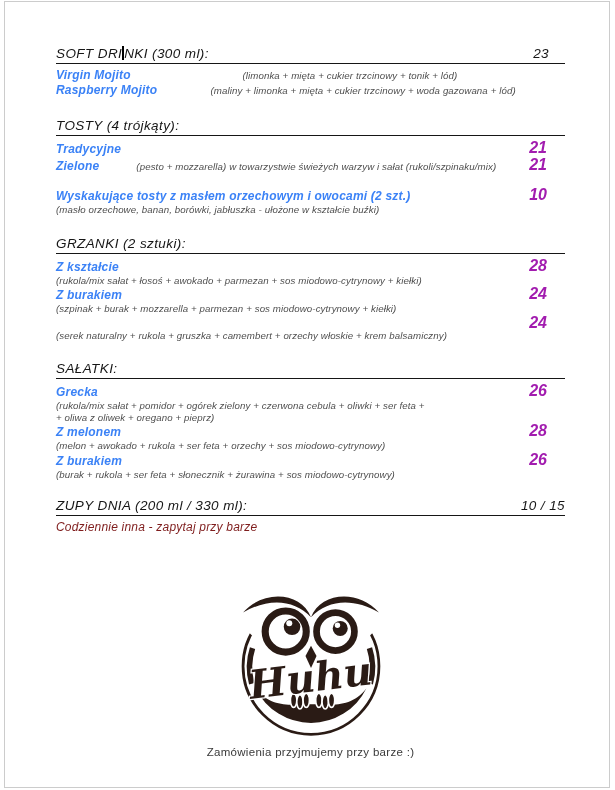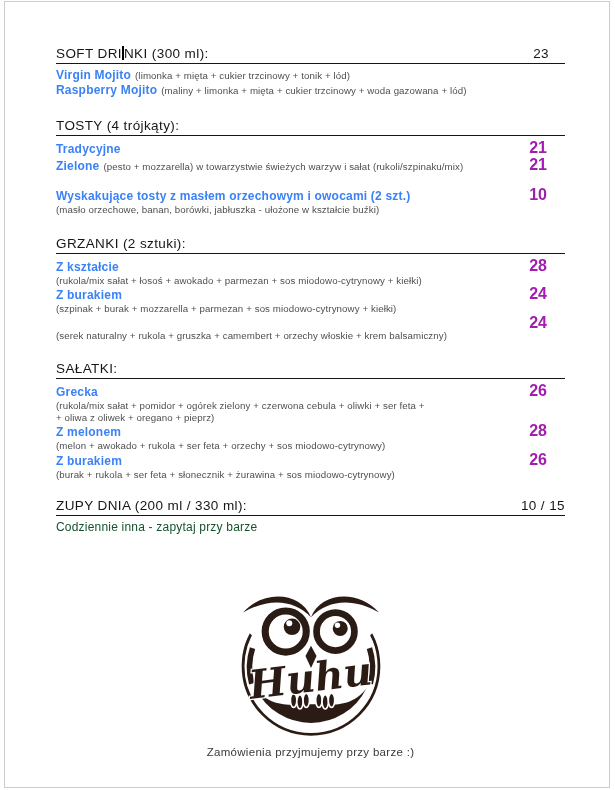--- a/index.html
+++ b/index.html
@@ -1,37 +1,37 @@
 <!DOCTYPE html>
 <html><head>
 <meta charset="utf-8">
 <style>
   html,body{margin:0;padding:0;background:#ffffff;}
   body{font-family:"Liberation Sans","DejaVu Sans",sans-serif;-webkit-font-smoothing:antialiased;}
   .page{position:relative;width:615px;height:790px;background:#fff;overflow:hidden;}
   .page-frame{position:absolute;left:4px;top:1px;right:5px;bottom:2px;border:1px solid #cccccc;pointer-events:none;}
   .content{position:absolute;left:56px;right:50px;top:46px;}
 
-  .menu-section{margin-bottom:20px;}
+  .menu-section{margin-bottom:20px;font-style:italic;}
   .menu-section.m18{margin-bottom:18px;}
   .menu-section.m0{margin-bottom:16px;}
 
   .sec-head{display:flex;justify-content:space-between;align-items:baseline;
             border-bottom:1.6px solid #161616;padding-bottom:1px;margin-bottom:4px;
             font-size:13.5px;letter-spacing:.4px;color:#161616;line-height:16px;}
   .sec-title{white-space:nowrap;}
   .sec-price{white-space:nowrap;}
   .sec-price.inset{padding-right:16px;}
 
   .row{display:flex;align-items:baseline;line-height:15px;}
   .name{font-weight:bold;font-size:12px;color:#3b82f6;letter-spacing:.2px;white-space:nowrap;}
-  .desc-inline{font-size:9.7px;color:#4e4e4e;margin-left:4px;letter-spacing:.1px;flex:1;white-space:nowrap;overflow:hidden;}
+  .desc-inline{font-size:9.7px;color:#4e4e4e;margin-left:4px;letter-spacing:.1px;flex:1;white-space:nowrap;overflow:hidden;text-align:center;}
   .price{font-size:16px;color:#a21caf;font-weight:bold;margin-left:auto;padding-right:18px;white-space:nowrap;}
   .desc-line{font-size:9.7px;color:#4e4e4e;line-height:11.5px;letter-spacing:.1px;}
-  .note{font-size:12px;color:#14532d;line-height:15px;letter-spacing:.2px;}
+  .note{font-size:12px;color:#7f1d1d;line-height:15px;letter-spacing:.2px;}
   .gap{height:13px;}
 
   .caret{display:inline-block;width:2px;height:14px;background:#000;vertical-align:-2px;}
 
   .logo-wrap{margin-top:46px;text-align:center;}
   .logo-wrap svg{width:158px;height:158px;}
   .footer-note{margin-top:2px;text-align:center;font-size:11.5px;letter-spacing:.3px;color:#3a3a3a;line-height:14px;}
 </style>
 </head>
 <body>

